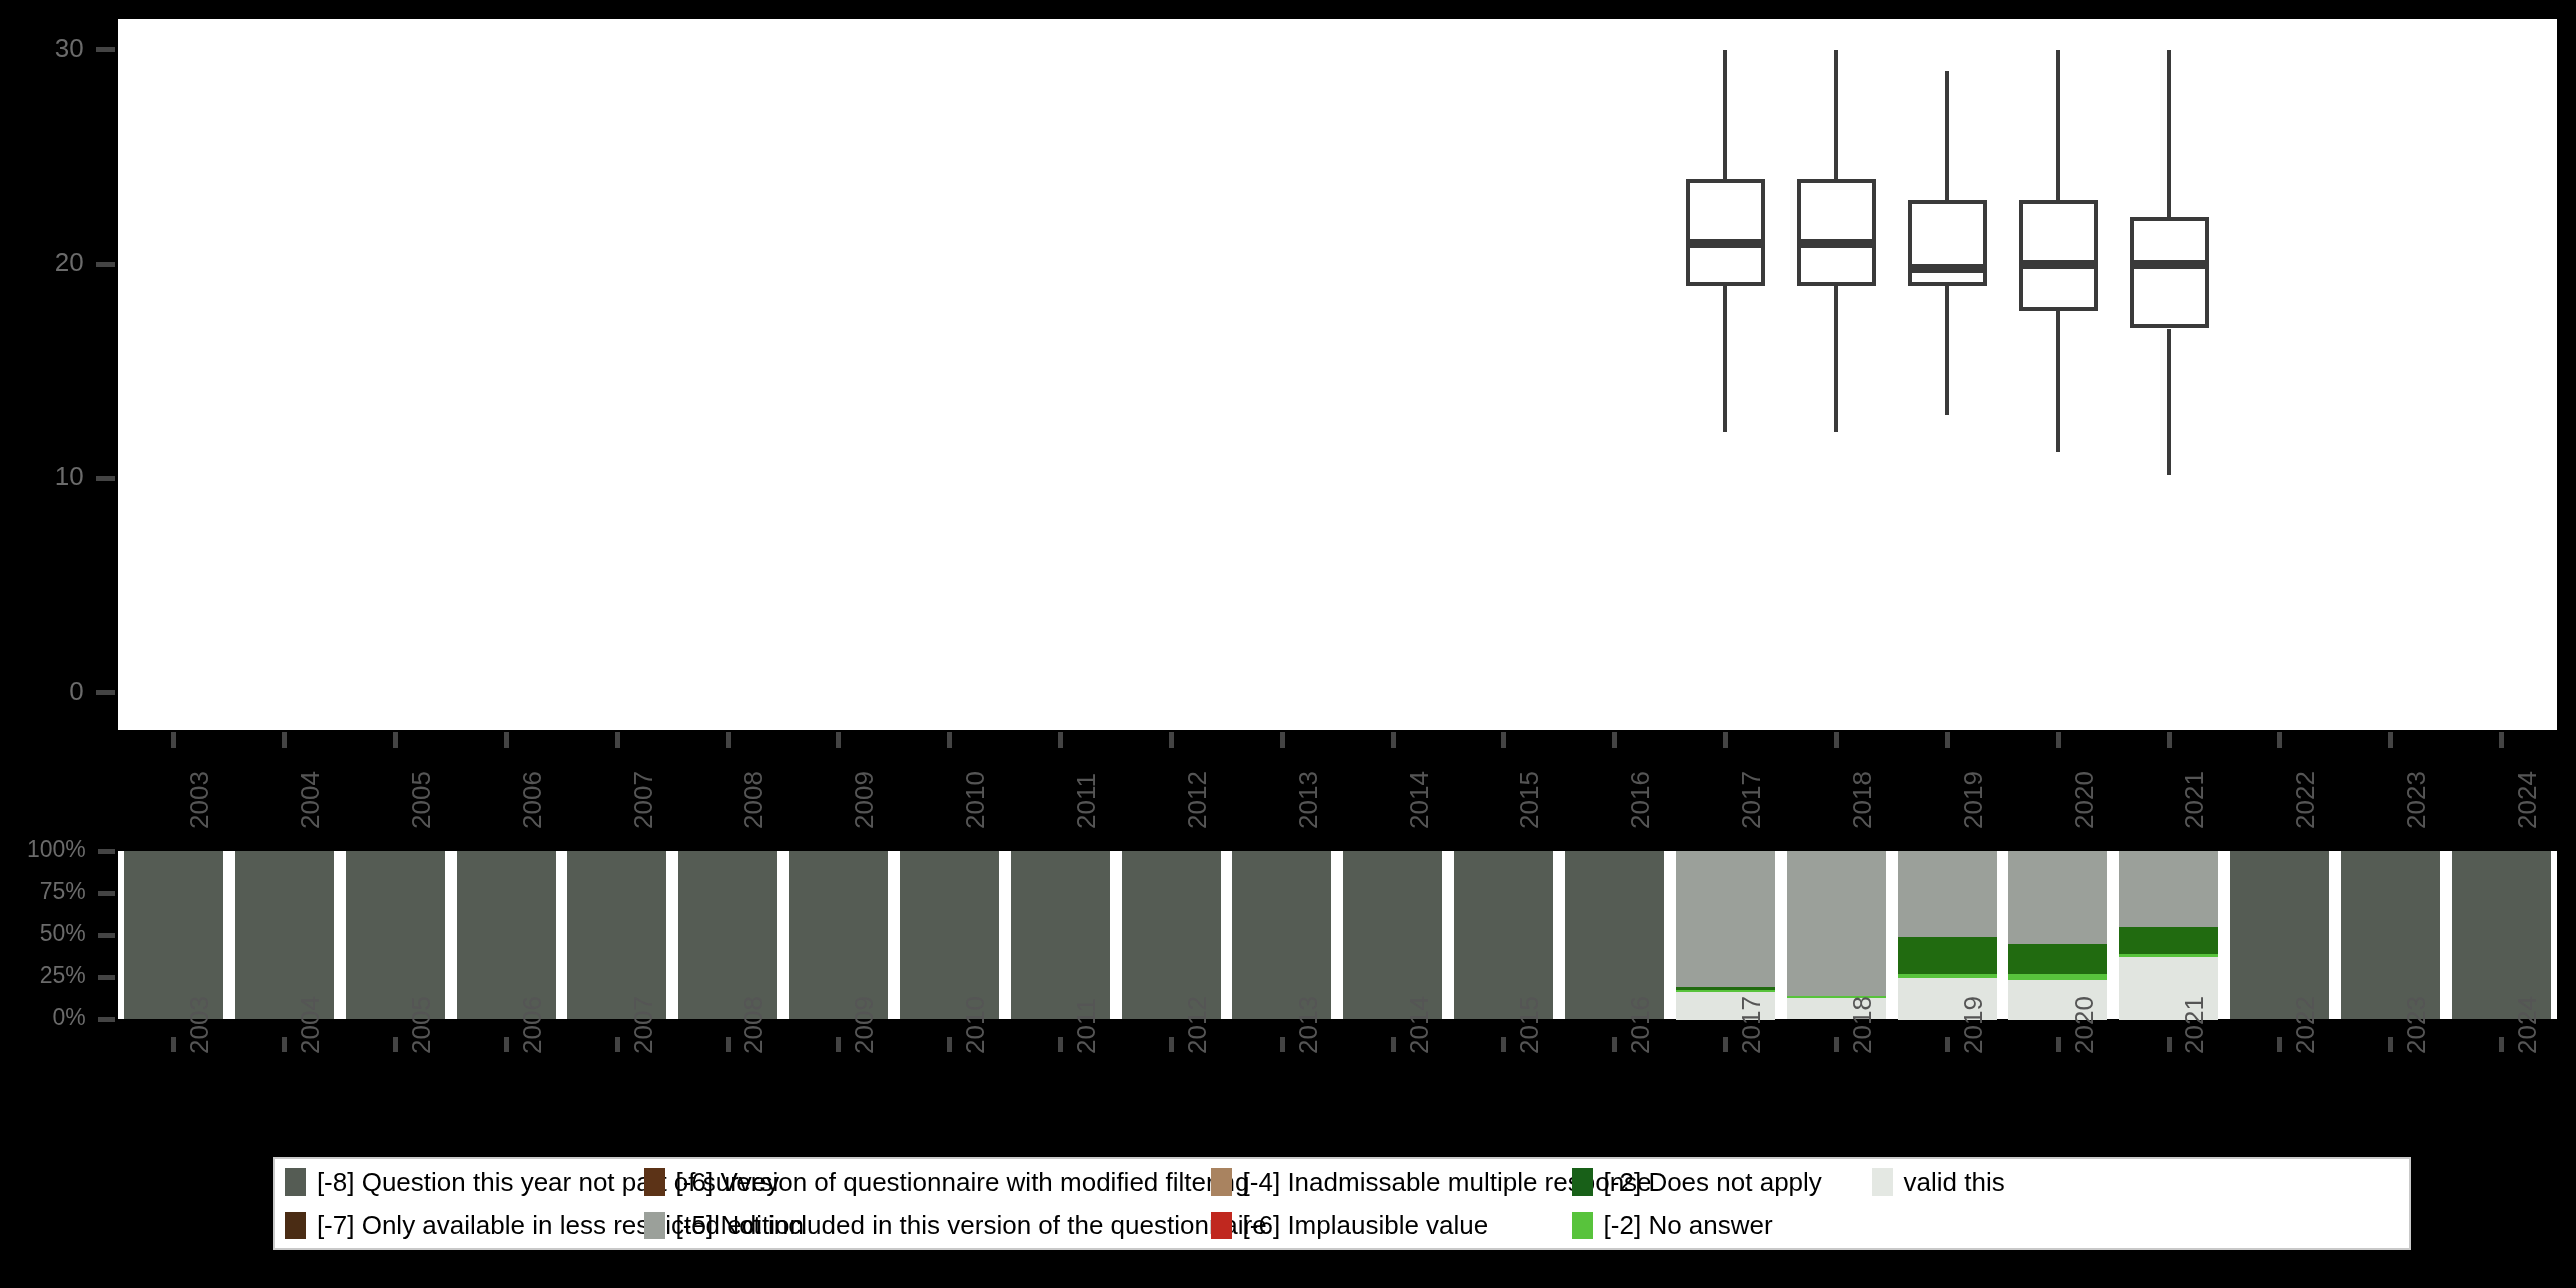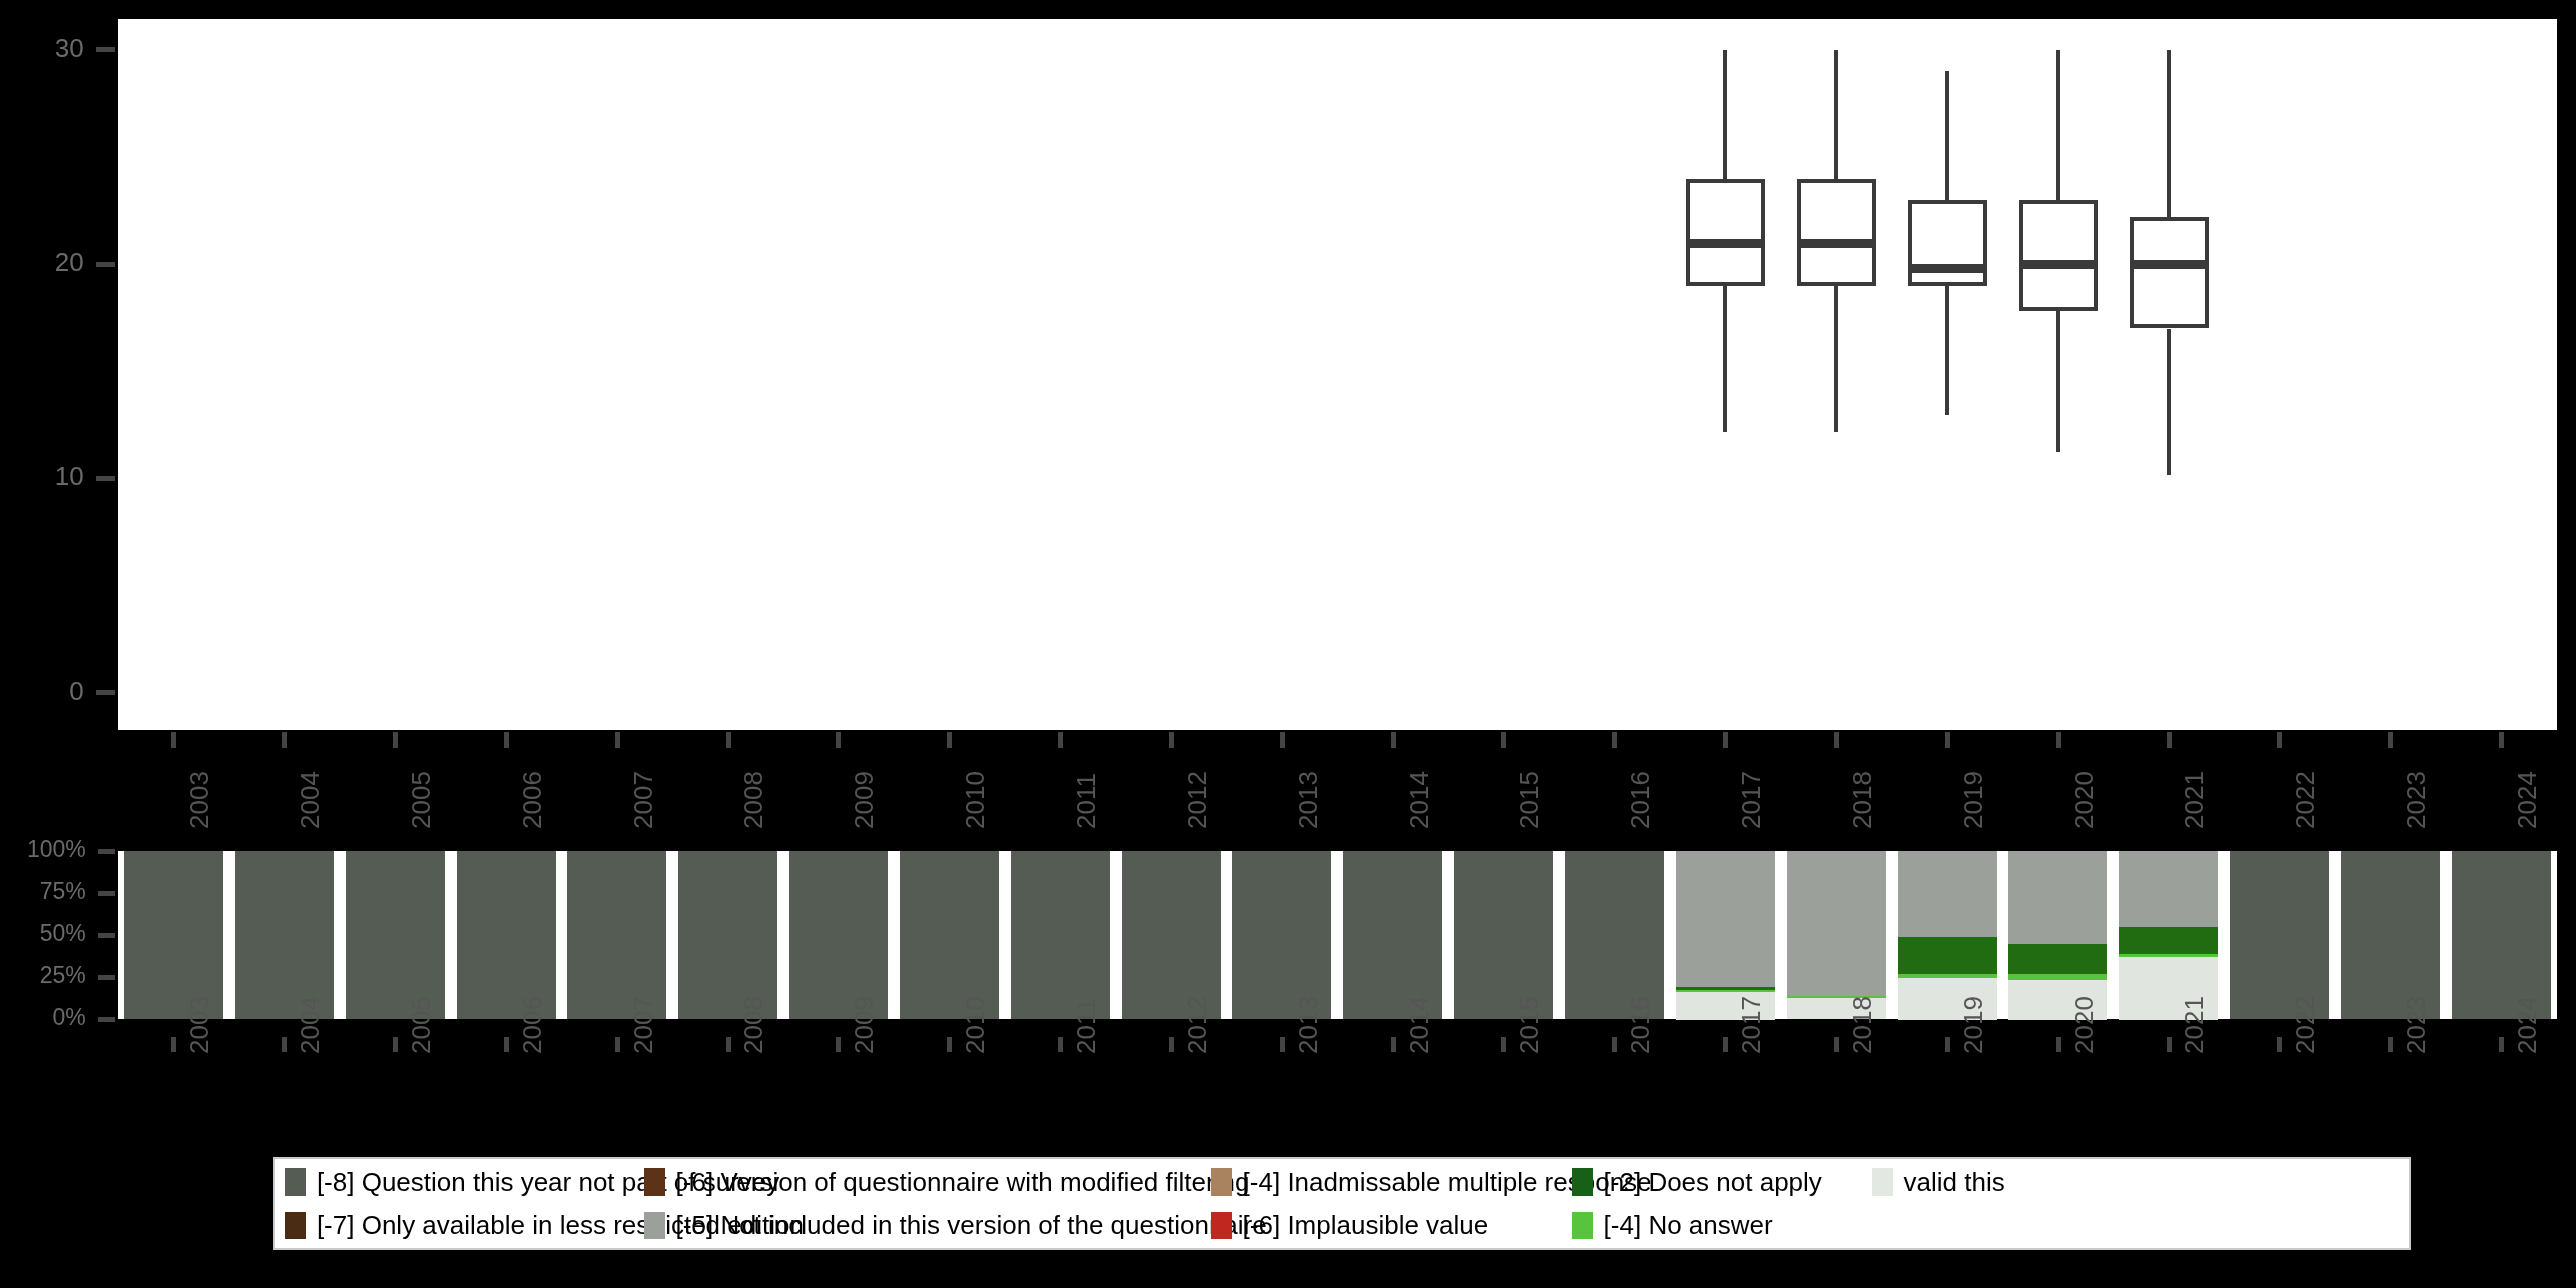--- a/index.html
+++ b/index.html
@@ -304,17 +304,17 @@
       <div class="leg-item" style="position: absolute; left: 369px;">
         <span class="swatch" style="background: rgb(155, 160, 154);"></span>
         <span class="leg-text">[-5] Not included in this version of the questionnaire</span>
       </div>
       <div class="leg-item" style="position: absolute; left: 936px;">
         <span class="swatch" style="background: rgb(192, 40, 31);"></span>
         <span class="leg-text">[-6] Implausible value</span>
       </div>
       <div class="leg-item" style="position: absolute; left: 1297px;">
         <span class="swatch" style="background: rgb(88, 195, 60);"></span>
-        <span class="leg-text">[-4] No answer</span>
+        <span class="leg-text">[-2] No answer</span>
       </div>
     </div>
   </div>
 
 
 </body></html>

